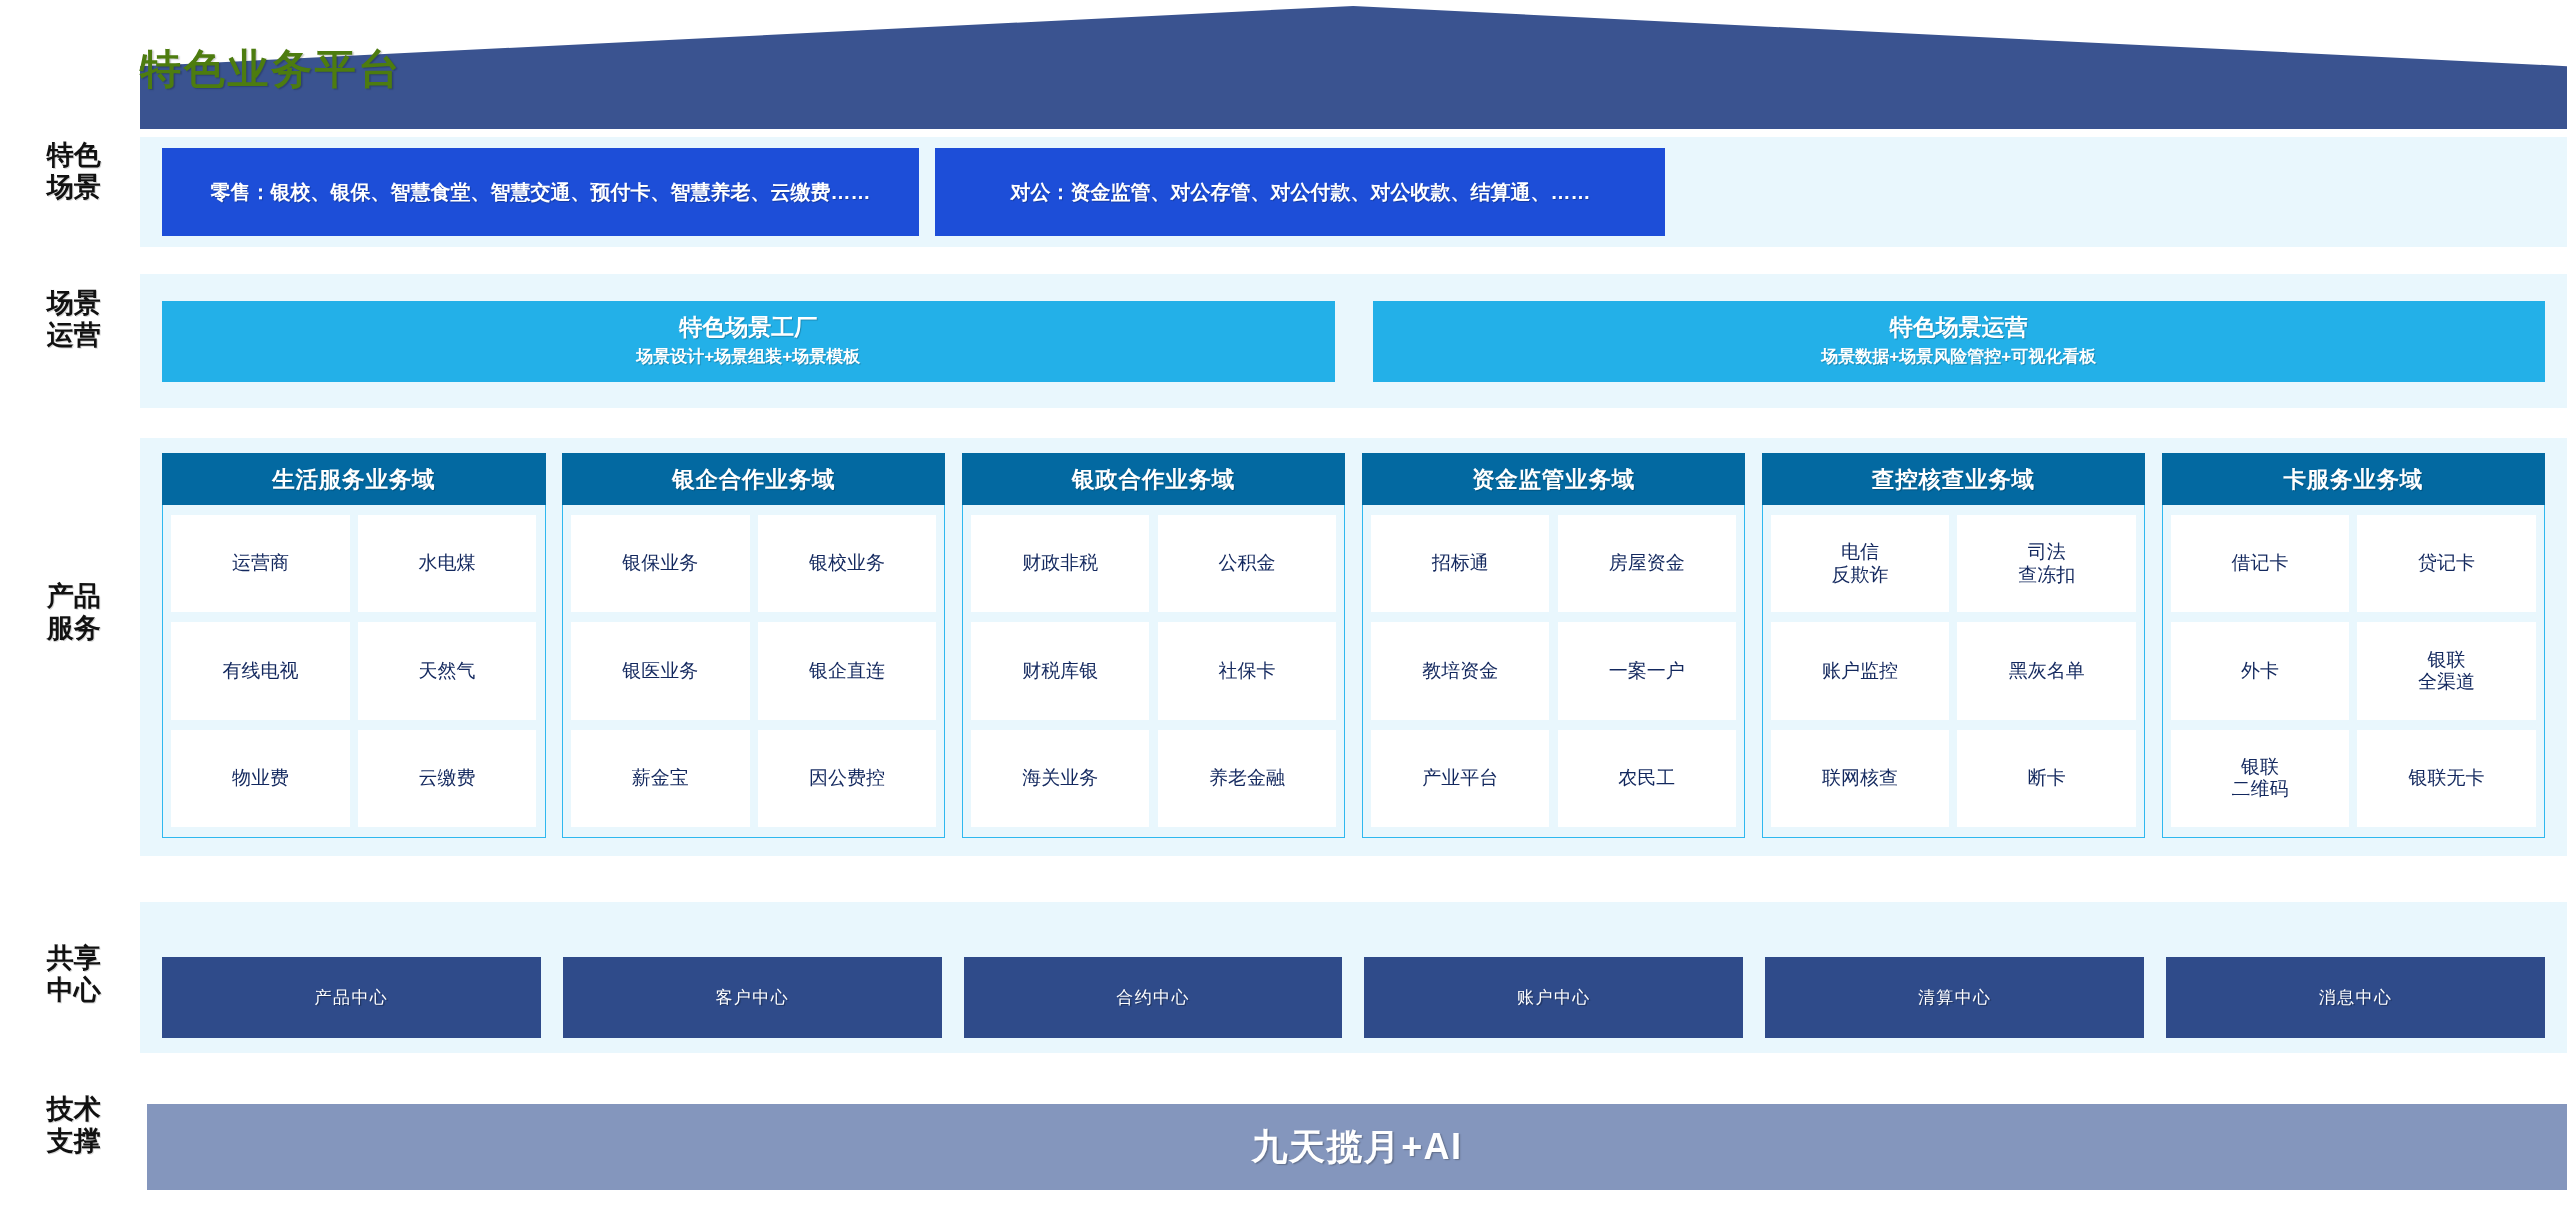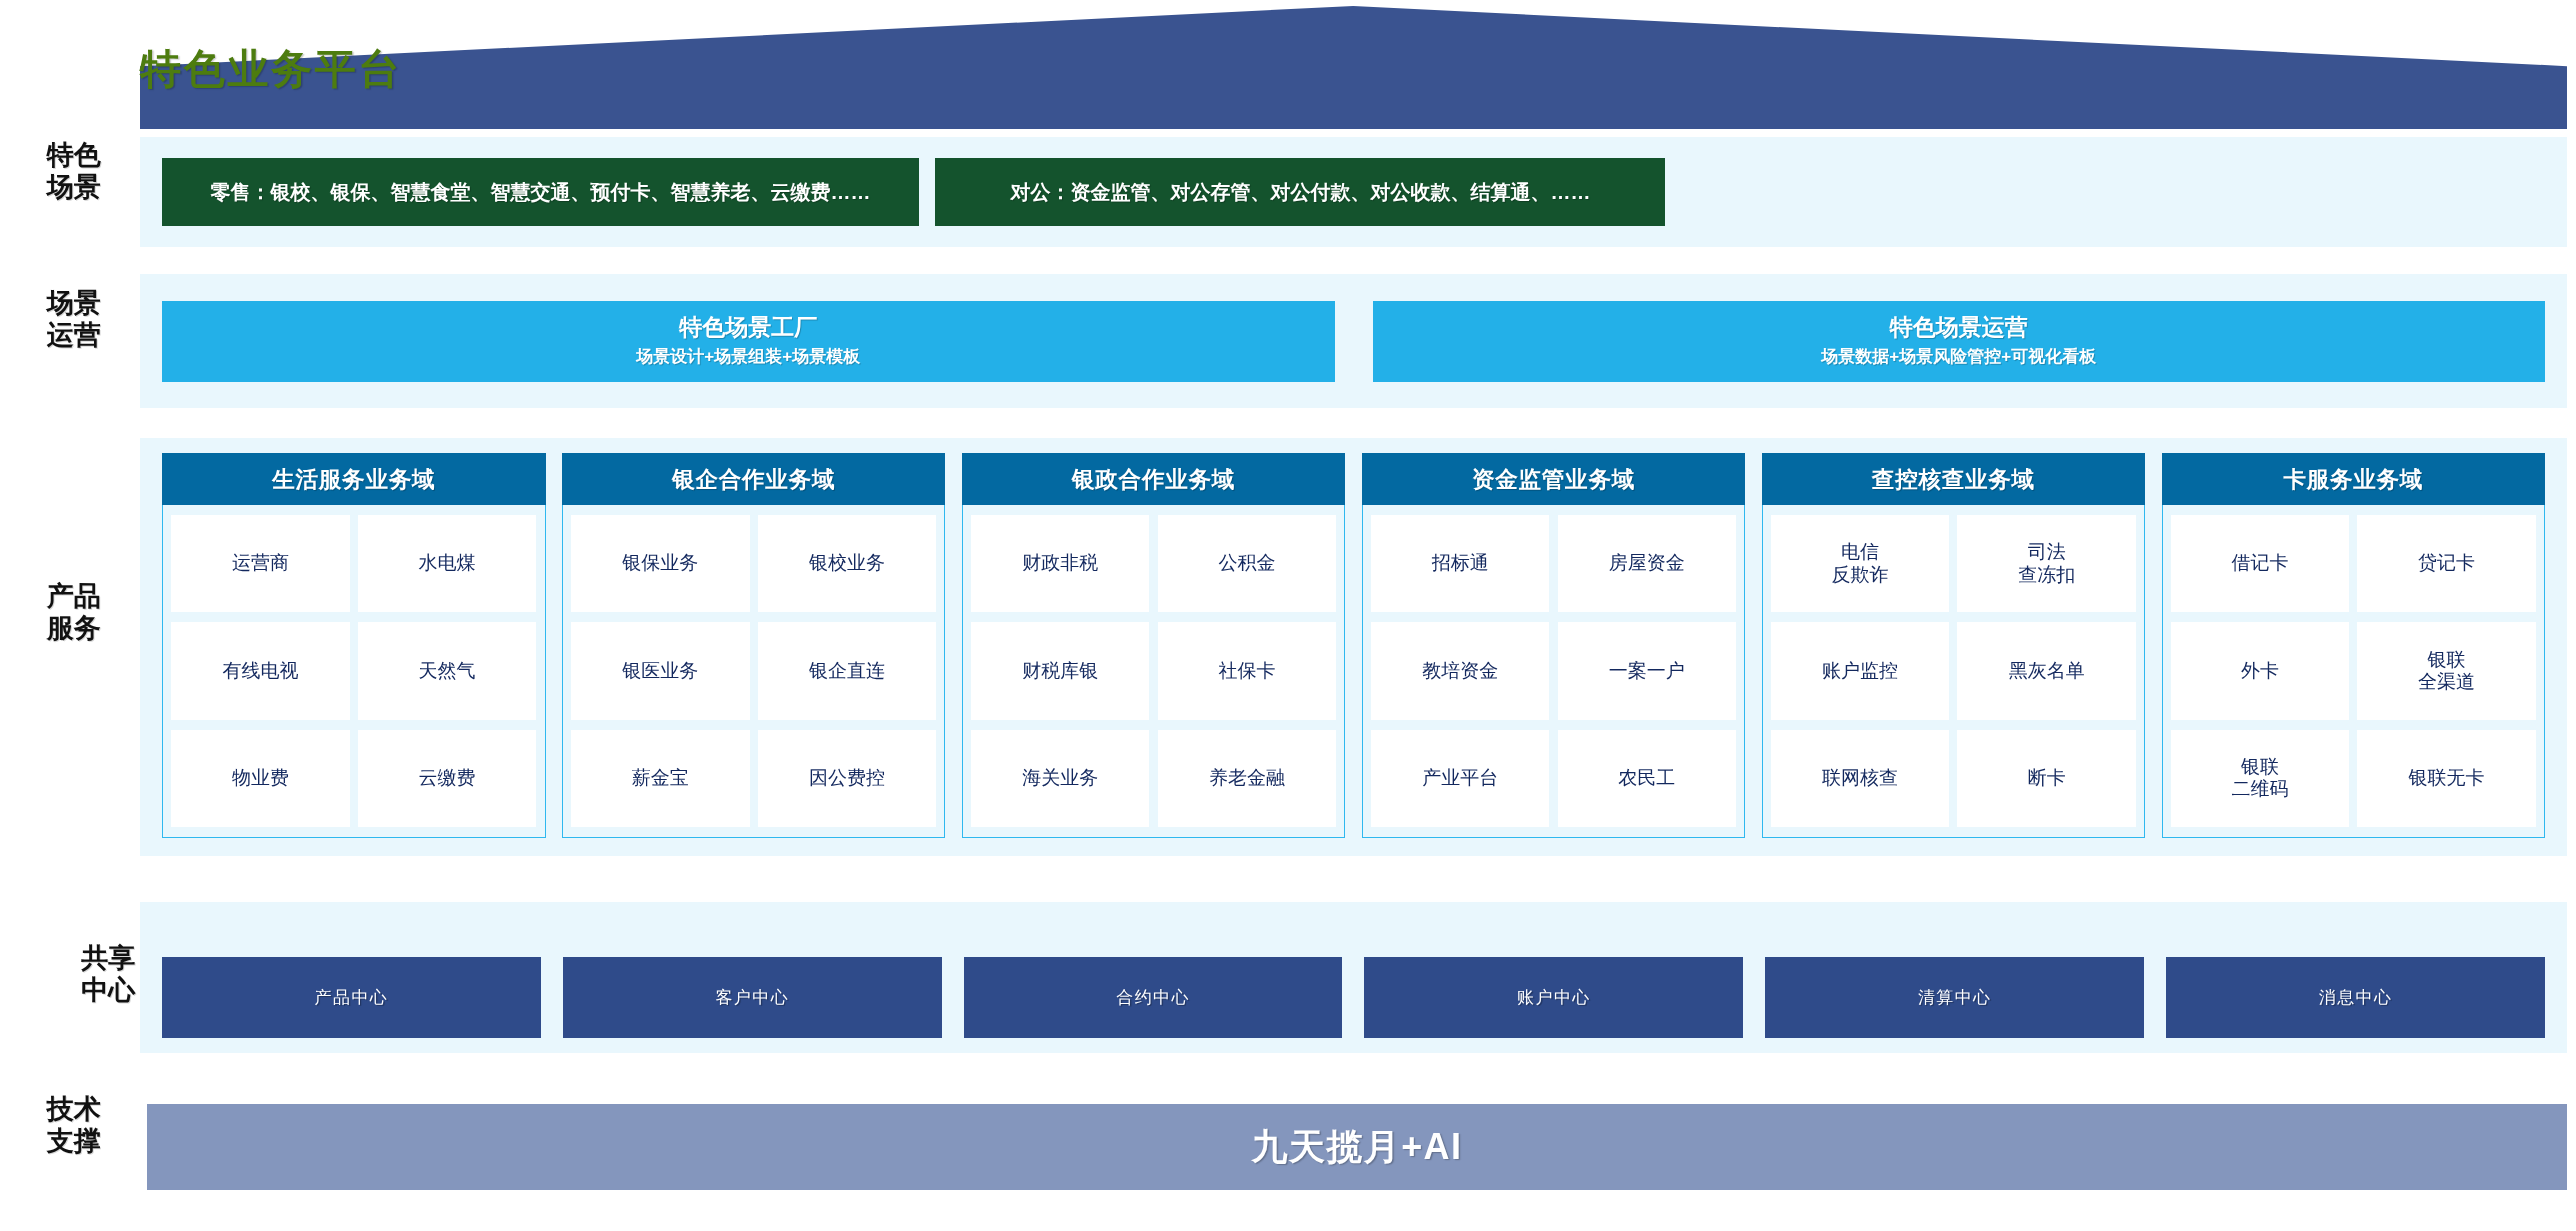--- a/index.html
+++ b/index.html
@@ -24,23 +24,23 @@
         font-size:27px;font-weight:bold;color:#111111;line-height:1.18;
         text-shadow:1px 1px 0 rgba(0,0,0,.16);}
   .rail span{display:block;}
 
   
   .panel{position:absolute;background:#e9f7fd;}
 
   
   .scene-row{display:flex;align-items:center;height:100%;padding:0 22px;box-sizing:border-box;gap:16.4px;}
   .scene-box{
-    background:#14532d;color:#ffffff;display:flex;align-items:center;justify-content:center;
+    background:#1d4ed8;color:#ffffff;display:flex;align-items:center;justify-content:center;
     text-align:right;font-size:20px;font-weight:bold;line-height:1.45;
-    padding:9.6px 13.7px;box-sizing:border-box;height:68px;
+    padding:9.6px 13.7px;box-sizing:border-box;height:88px;
     text-shadow:1px 1px 0.7px rgba(0,0,0,.25);
   }
   .scene-box.s1{flex:0 0 757px;}
   .scene-box.s2{flex:0 0 730px;}
   .scene-box.s3{flex:0 0 752px;}
 
   
   .ops-row{display:flex;align-items:center;height:100%;padding:0 22px;box-sizing:border-box;gap:38px;}
   .ops-box{
     background:#23b0e8;color:#ffffff;flex:1 1 0;height:81px;
@@ -102,21 +102,21 @@
   <span>场景</span>
 </div>
 <div class="rail" style="top:288px;">
   <span>场景</span>
   <span>运营</span>
 </div>
 <div class="rail" style="top:581px;">
   <span>产品</span>
   <span>服务</span>
 </div>
-<div class="rail" style="top:943px;text-align:right;">
+<div class="rail" style="top:943px;">
   <span>共享</span>
   <span>中心</span>
 </div>
 <div class="rail" style="top:1094px;">
   <span>技术</span>
   <span>支撑</span>
 </div>
 
 <div class="panel" style="left:140px;top:137px;width:2427px;height:110px;">
   <div class="scene-row">

